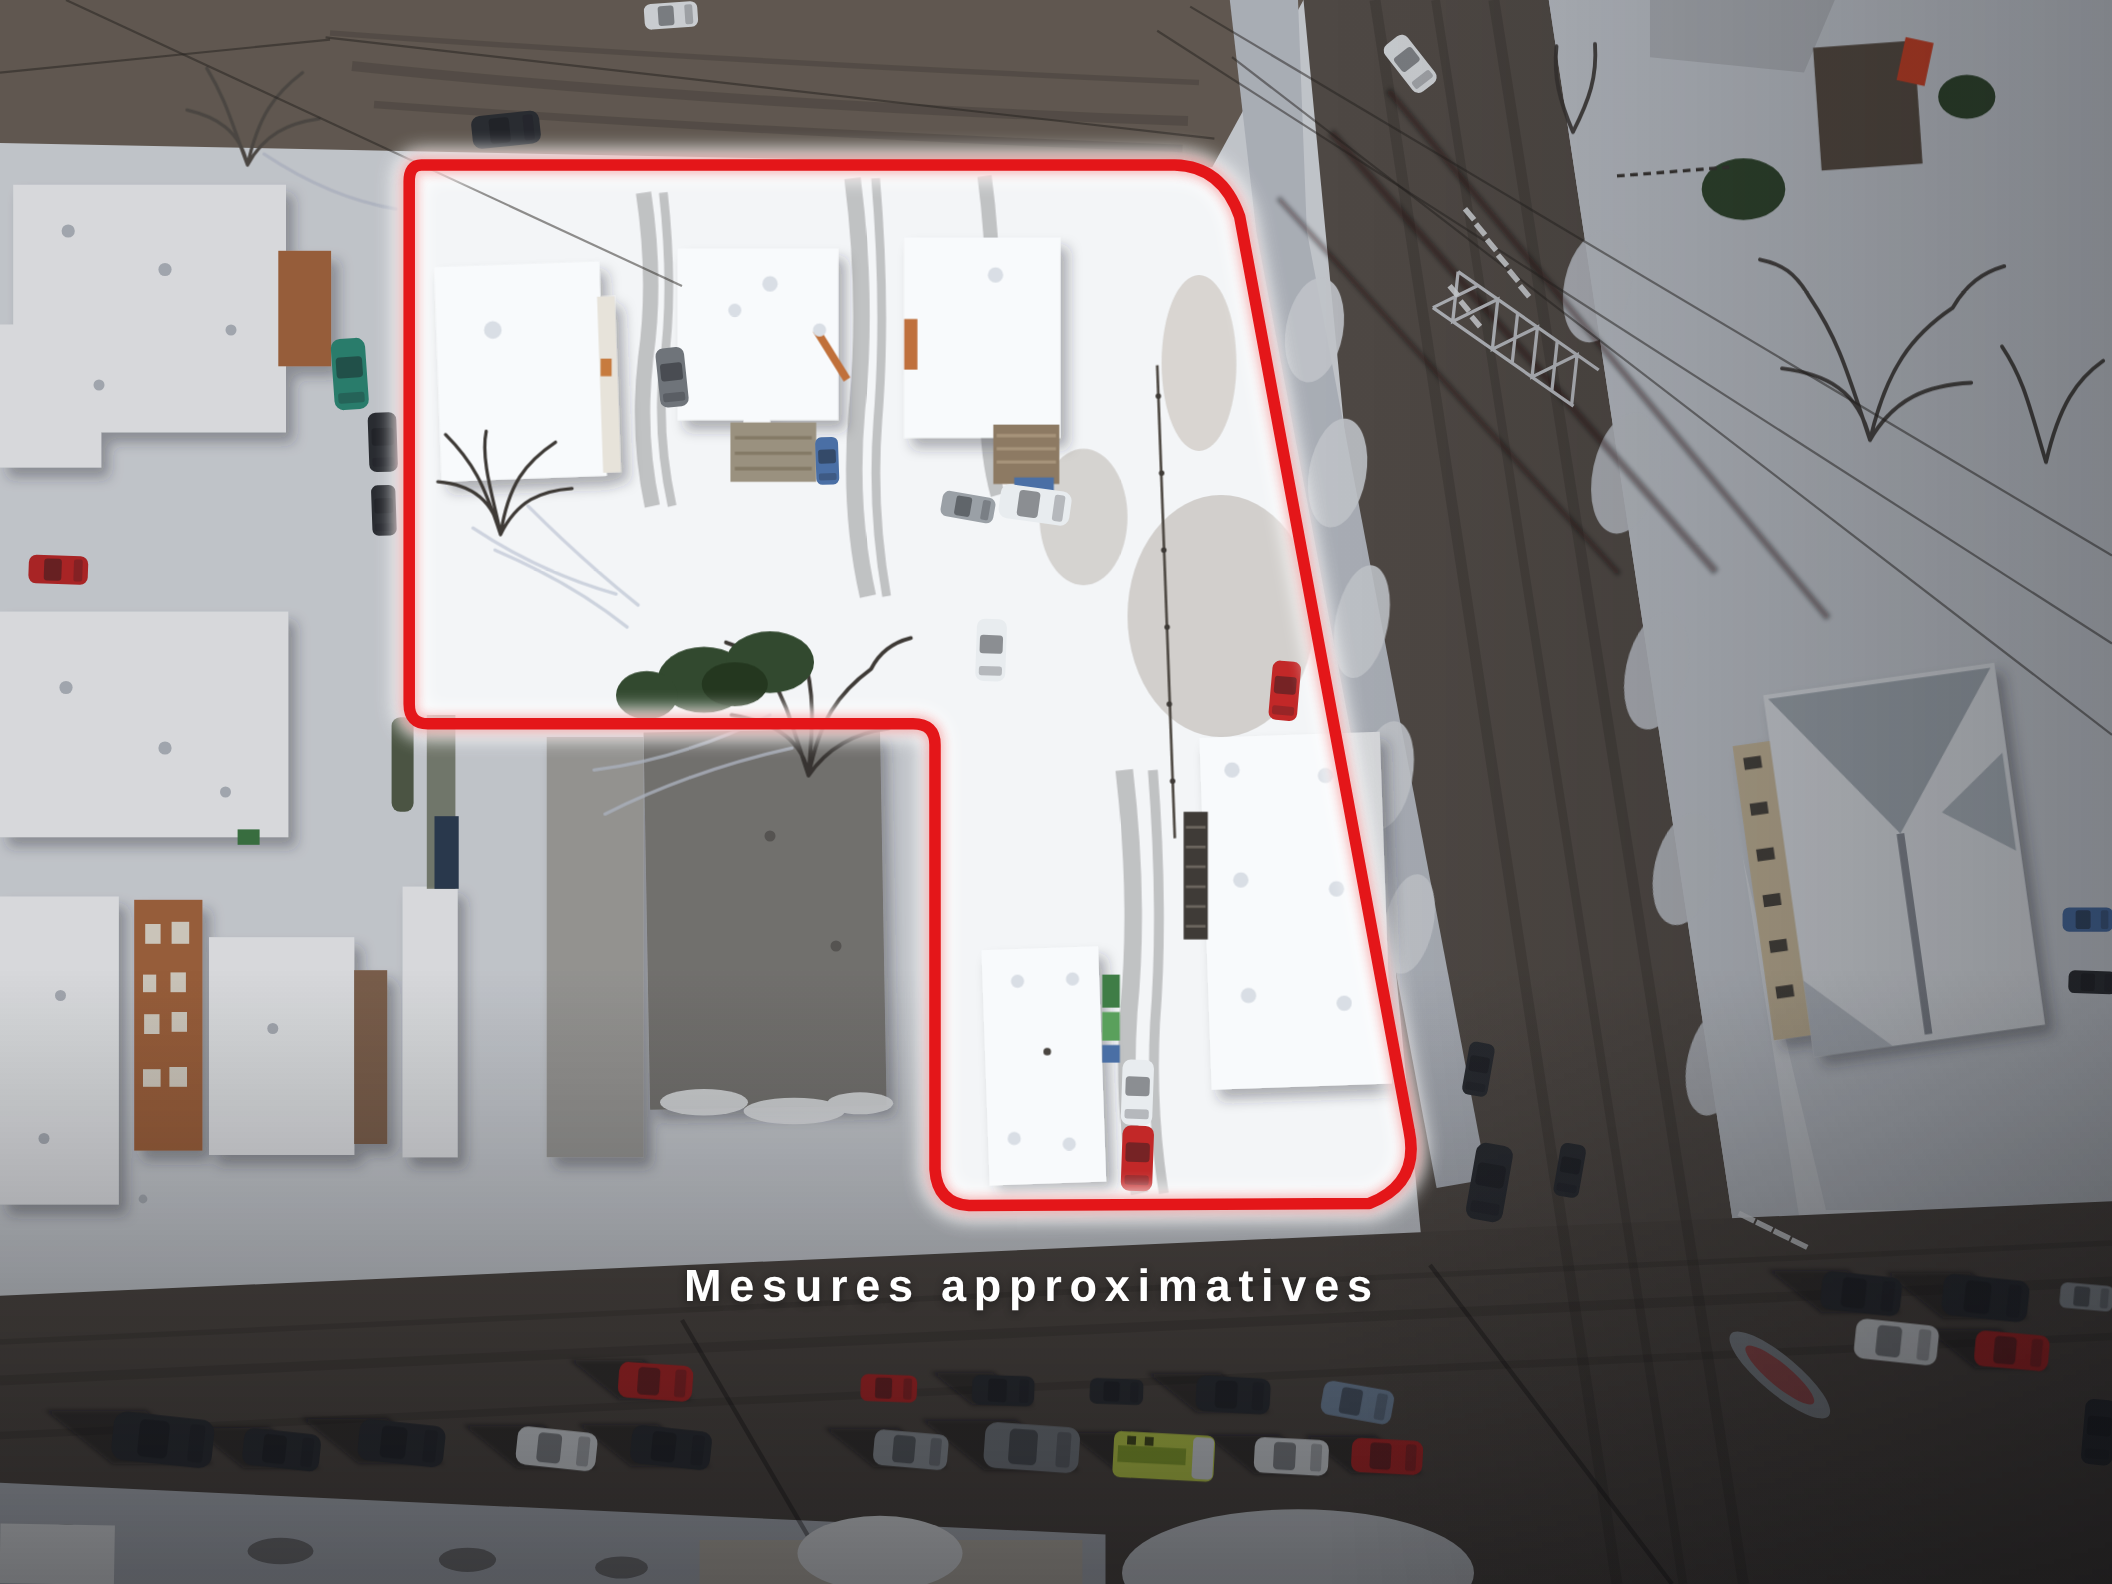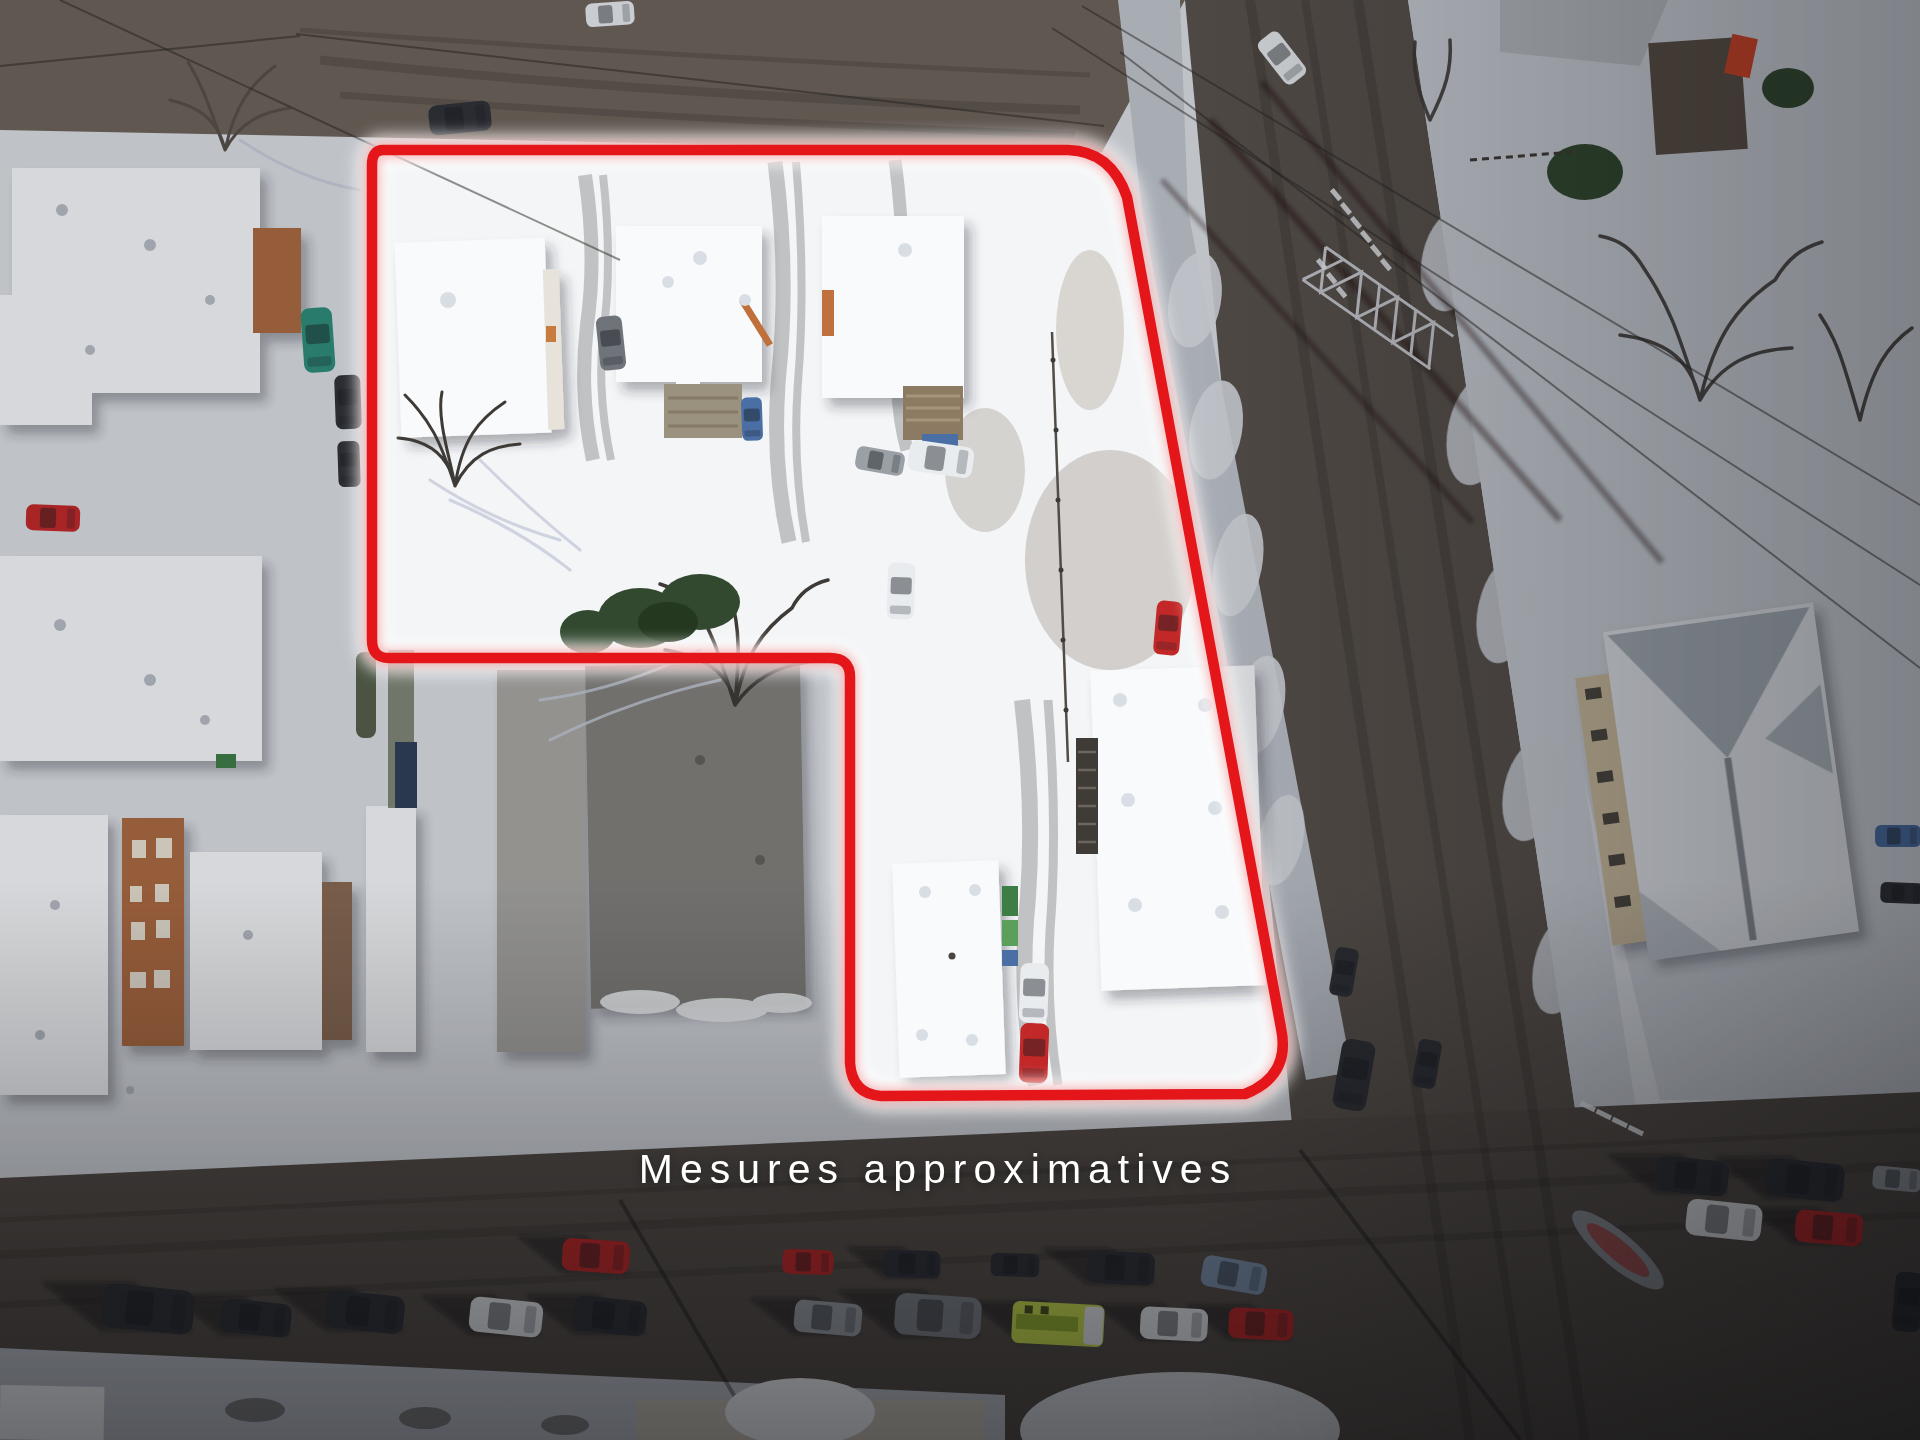--- a/index.html
+++ b/index.html
@@ -36,21 +36,21 @@
   .amb{fill:var(--ambulance_green)}
   .sh {fill:rgba(15,16,22,0.45)}
   .wire{stroke:rgba(40,36,32,0.5);stroke-width:2;fill:none}
   .wireSh{stroke:rgba(18,16,14,0.4);fill:none}
   .ties{fill:rgba(235,238,242,0.85)}
   .trackline{stroke:rgba(30,26,22,0.35);fill:none}
   .shadline{stroke:#c4cbd8;fill:none}
 
   #measure-label{
     position:absolute; left:938px; top:1146px; transform:translateX(-50%);
-    color:#ffffff; font-size:41px; font-weight:400; letter-spacing:7px;
+    color:#ffffff; font-size:41px; font-weight:700; letter-spacing:7px;
     white-space:nowrap; text-shadow:0 2px 8px rgba(0,0,0,0.45);
   }
 </style>
 </head>
 <body>
 
 <div id="stage">
 <svg width="1920" height="1440" viewBox="0 0 1920 1440">
   <defs>
     <path id="propShape" d="M 383 150 L 1068 150 Q 1111 151 1127 197 L 1281 1028 Q 1291 1076 1245 1094 L 881 1096 Q 852 1094 850 1063 L 850 677 Q 850 658 830 658 L 389 658 Q 372 658 372 640 L 372 165 Q 372 150 383 150 Z"></path>

